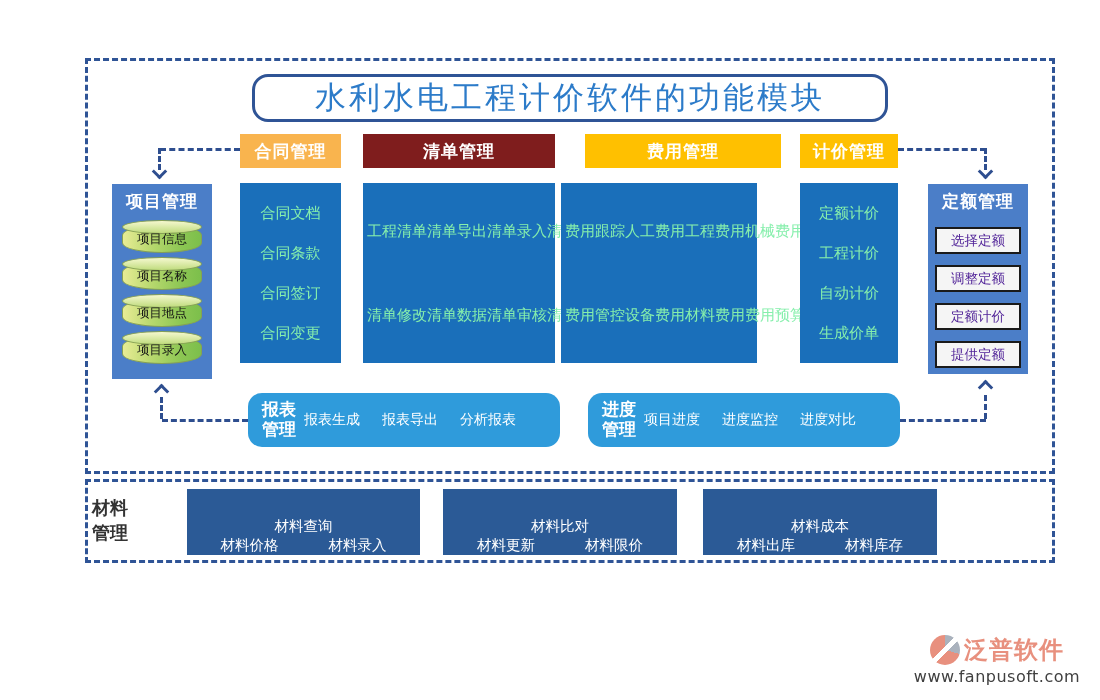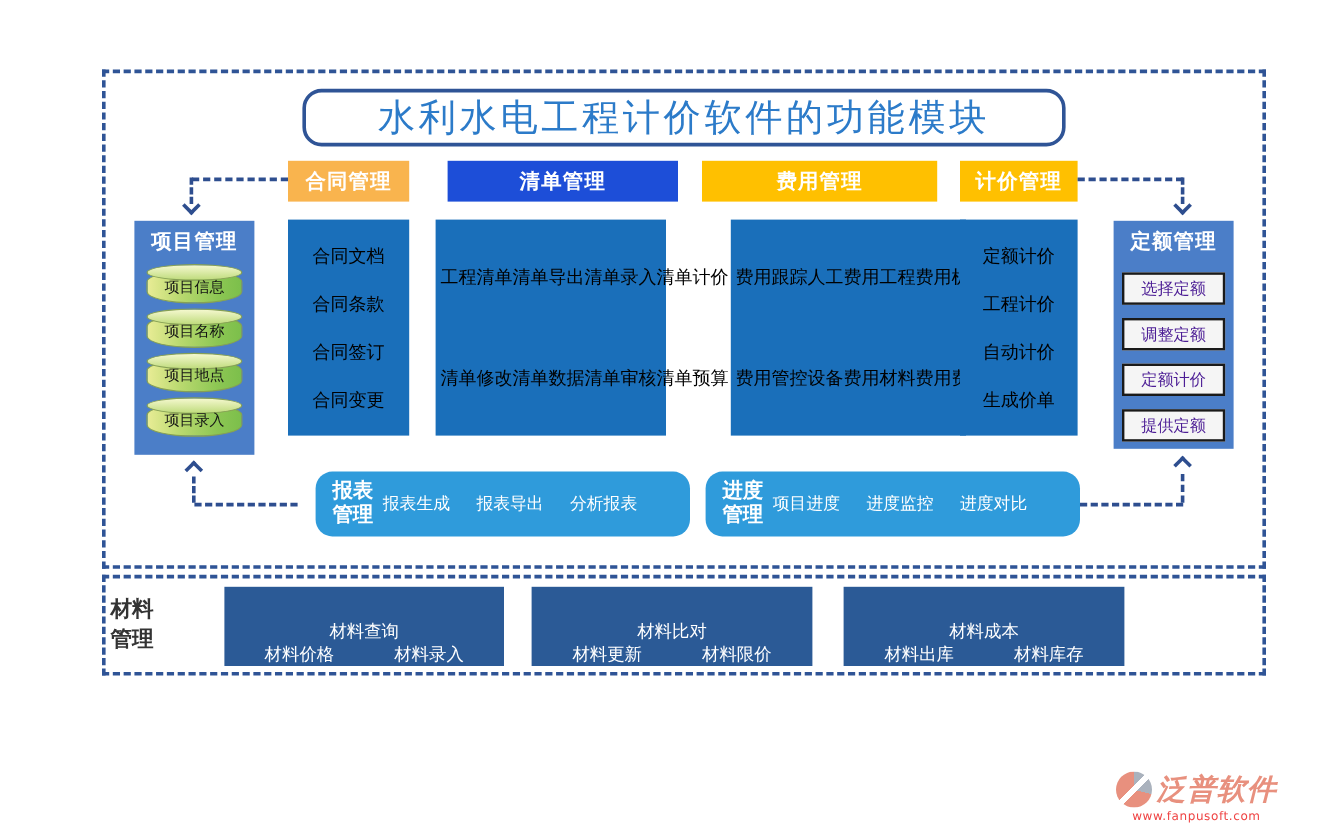--- a/index.html
+++ b/index.html
@@ -11,28 +11,28 @@
   .frame-bottom { left:85px; top:479px; width:970px; height:84px; }
 
   .title-box { position:absolute; left:252px; top:74px; width:636px; height:48px;
     border:3px solid #2F5496; border-radius:16px; background:#fff;
     display:flex; align-items:center; justify-content:center; }
   .title-box span { font-size:31px; color:#2C7BC9; letter-spacing:3px; font-weight:500; }
 
   .col-header { position:absolute; height:34px; display:flex; align-items:center; justify-content:center;
     color:#fff; font-size:17px; font-weight:bold; letter-spacing:1px; }
   .hdr-contract { left:240px; top:134px; width:101px; background:#F9B44E; }
-  .hdr-list     { left:373px; top:134px; width:192px; background:#1d4ed8; }
+  .hdr-list     { left:363px; top:134px; width:192px; background:#7f1d1d; }
   .hdr-fee      { left:585px; top:134px; width:196px; background:#FFC000; }
   .hdr-pricing  { left:800px; top:134px; width:98px;  background:#FFC000; }
 
-  .col-body { position:absolute; top:183px; height:180px; background:#1A6FBA; color:#000000; }
+  .col-body { position:absolute; top:183px; height:180px; background:#1A6FBA; color:#86efac; }
   .body-contract { left:240px; width:101px; display:flex; flex-direction:column; justify-content:space-around; padding:10px 0; }
   .body-list     { left:363px; width:192px; }
-  .body-fee      { left:609px; width:196px; }
+  .body-fee      { left:561px; width:196px; }
   .body-pricing  { left:800px; width:98px; display:flex; flex-direction:column; justify-content:space-around; padding:10px 0; }
   .col-body .item { font-size:15px; text-align:center; white-space:nowrap; }
   .grid2 { display:grid; grid-template-columns:1fr 1fr 1fr 1fr; height:100%; align-content:space-around; padding:10px 4px; row-gap:8px; }
 
   .side-box { position:absolute; background:#4B7EC8; color:#fff; }
   .project-box { left:112px; top:184px; width:100px; height:195px; padding-top:4px; }
   .quota-box   { left:928px; top:184px; width:100px; height:190px; padding-top:4px; }
   .side-title { text-align:center; font-size:17px; font-weight:bold; letter-spacing:1px; padding:2px 0 3px; }
 
   .cyl { position:relative; width:80px; height:28px; margin:9px auto 3px;
@@ -41,21 +41,21 @@
     display:flex; align-items:center; justify-content:center; }
   .cyl::before { content:""; position:absolute; top:-6px; left:-1px; right:-1px; height:12px;
     background:linear-gradient(180deg,#f5f8cf,#c0dc7e); border:1px solid #86a055; border-radius:50%; }
   .cyl span { position:relative; z-index:1; font-size:12.5px; color:#141414; white-space:nowrap; }
 
   .quota-btn { width:86px; height:27px; margin:11px auto 0; background:#f5f5f5; border:2px solid #1a1a1a;
     display:flex; align-items:center; justify-content:center; font-size:13.5px; color:#4c1d95; }
 
   .bar { position:absolute; top:393px; height:54px; background:#2F9BDB; border-radius:14px;
     display:flex; align-items:center; color:#fff; }
-  .bar-report   { left:263px; width:312px; }
+  .bar-report   { left:248px; width:312px; }
   .bar-progress { left:588px; width:312px; }
   .bar-label { font-size:17px; font-weight:bold; line-height:1.15; padding:0 8px 0 14px; white-space:nowrap; }
   .bar-items { display:flex; gap:22px; font-size:14px; white-space:nowrap; }
 
   .mat-label { position:absolute; left:92px; top:495px; font-size:18px; font-weight:bold; color:#333; line-height:1.4; }
   .mat-box { position:absolute; top:489px; height:66px; background:#2B5A96; color:#fff;
     display:flex; flex-direction:column; justify-content:flex-end; }
   .mat-box-1 { left:187px; width:233px; }
   .mat-box-2 { left:443px; width:234px; }
   .mat-box-3 { left:703px; width:234px; }
@@ -63,27 +63,27 @@
   .mat-items { display:flex; justify-content:center; gap:50px; font-size:14.5px; }
 
   .conn { position:absolute; }
   .dash-h { border-top:3px dashed #2E4E8F; height:0; }
   .dash-v { border-left:3px dashed #2E4E8F; width:0; }
   .chev { width:11px; height:11px; }
   .chev-down { border-left:3px solid #2E4E8F; border-bottom:3px solid #2E4E8F; transform:rotate(-45deg); }
   .chev-up   { border-left:3px solid #2E4E8F; border-top:3px solid #2E4E8F; transform:rotate(45deg); }
 
   .footer-logo { position:absolute; right:18px; bottom:14px; width:170px; text-align:center; }
-  .logo-row { display:flex; align-items:center; justify-content:center; gap:4px;font-style:italic; }
+  .logo-row { display:flex; align-items:center; justify-content:center; gap:4px; }
   .logo-mark { width:30px; height:30px; border-radius:50%;
     background:
       linear-gradient(135deg, rgba(255,255,255,0) 0 44%, #ffffff 44% 56%, rgba(255,255,255,0) 56%),
       conic-gradient(#aab2bd 0 105deg, #E8907E 105deg 360deg); }
   .logo-text { font-size:24px; font-weight:bold; color:#E8907E; letter-spacing:1px; }
-  .logo-url { font-size:10px; color:#ef4444; margin-top:1px; letter-spacing:0.5px; }
+  .logo-url { font-size:16px; color:#404040; margin-top:1px; letter-spacing:0.5px; }
 </style>
 </head>
 <body>
 
 <div class="canvas">
 
   <div class="frame frame-top"></div>
   <div class="frame frame-bottom"></div>
 
   <div class="title-box">

